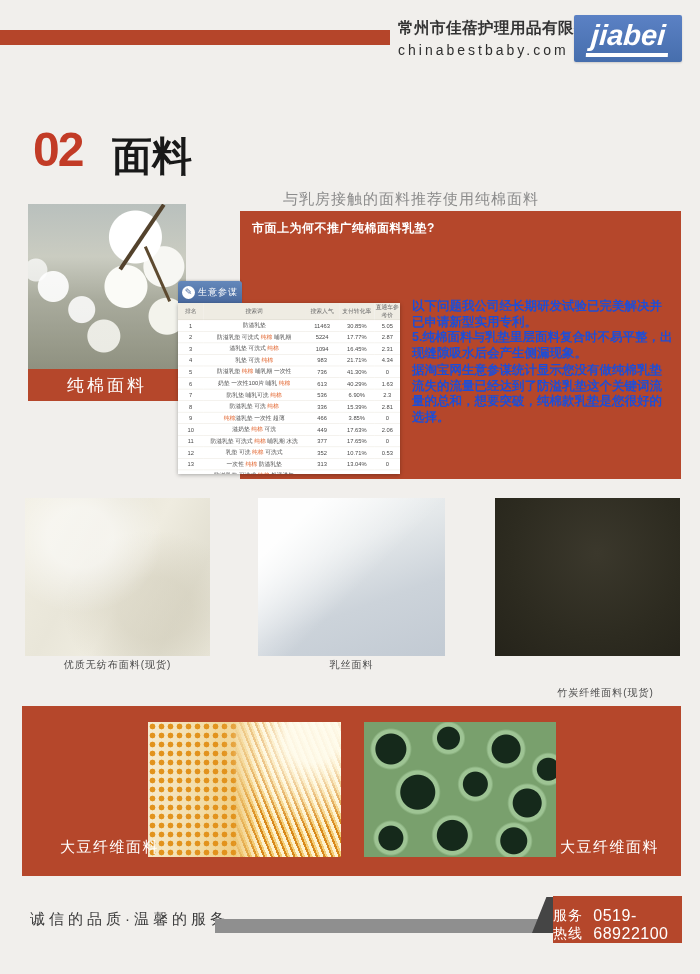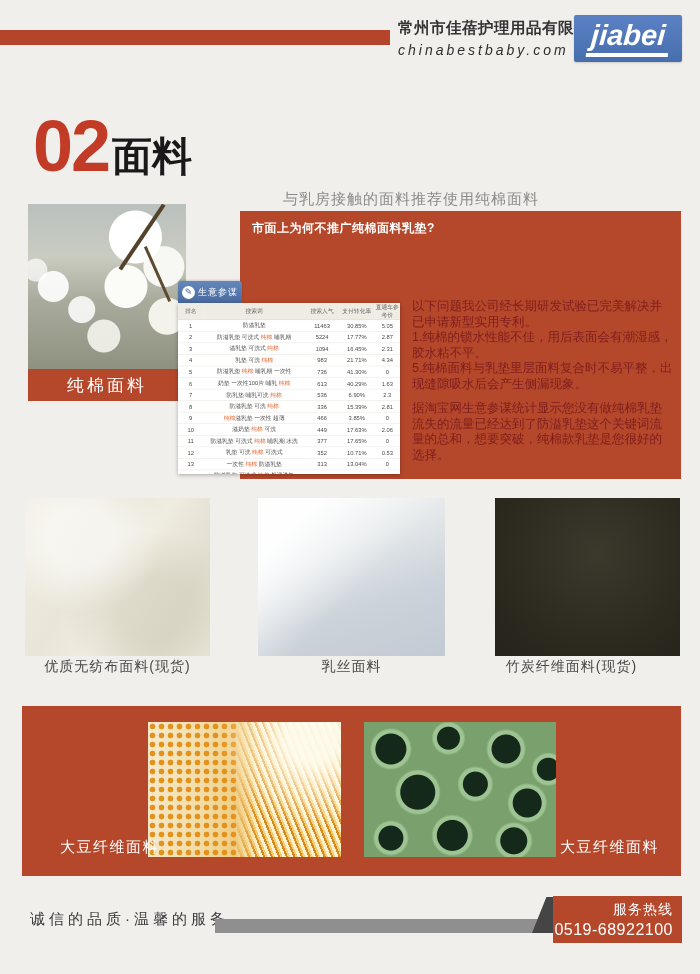--- a/index.html
+++ b/index.html
@@ -7,37 +7,37 @@
     width:700px;height:974px;position:relative;overflow:hidden;
     background:#f1efec;
     font-family:"Liberation Sans","DejaVu Sans",sans-serif;
     -webkit-font-smoothing:antialiased;
   }
   .abs{position:absolute;}
 
   
   .hdr-bar{left:0;top:30px;width:390px;height:15px;background:#b5452a;}
   .hdr-company{left:398px;top:18px;font-size:15.5px;font-weight:bold;color:#333;letter-spacing:.5px;}
-  .hdr-site{left:398px;top:42px;font-size:14px;color:#2f2f2f;letter-spacing:3px;font-style:italic;}
+  .hdr-site{left:398px;top:42px;font-size:14px;color:#2f2f2f;letter-spacing:3px;}
   .hdr-logo{left:574px;top:15px;width:108px;height:47px;background:linear-gradient(180deg,#5b81c4,#466ead);
     border-radius:2px;display:flex;align-items:center;justify-content:center;box-shadow:0 1px 2px rgba(0,0,0,.15);}
   .hdr-logo .logo-inner{color:#fff;font-size:29px;font-weight:bold;font-style:italic;line-height:1;
     border-bottom:4px solid #fff;padding:0 4px 3px 4px;transform:skewX(-4deg);}
 
   
-  .sec-num{left:33px;top:110px;font-size:72px;font-weight:bold;color:#c23b26;line-height:1;letter-spacing:-2px;}
+  .sec-num{left:33px;top:126px;font-size:48px;font-weight:bold;color:#c23b26;line-height:1;letter-spacing:-2px;}
   .sec-title{left:112px;top:136px;font-size:40px;font-weight:bold;color:#191919;line-height:1;text-align:right;}
   .sec-sub{left:247px;top:190px;font-size:15px;color:#8b8b8b;letter-spacing:1px;margin-left:36px;}
 
   
   .red-panel{left:240px;top:211px;width:441px;height:268px;background:#b5472b;}
   .panel-q{left:252px;top:220px;font-size:12px;font-weight:bold;color:#fff;letter-spacing:.5px;}
-  .panel-text{left:412px;top:299px;width:262px;color:#7f1d1d;font-size:12.5px;line-height:15.5px;}
+  .panel-text{left:412px;top:299px;width:262px;color:#1d4ed8;font-size:12.5px;line-height:15.5px;font-weight:bold;}
   .panel-text p{margin:0;}
-  .panel-text p.gap{margin-top:9px;}
+  .panel-text p.gap{margin-top:2px;}
 
   
   .cotton-photo{left:28px;top:204px;width:158px;height:165px;overflow:hidden;
     background:linear-gradient(180deg,#b9c0bd 0%,#caccc1 32%,#a9ab9d 58%,#8f9180 100%);}
   .cotton-photo .bolls{position:absolute;inset:0;background:
     radial-gradient(circle at 68% 20%, #ffffff 0 26px, rgba(255,255,255,0) 27px),
     radial-gradient(circle at 86% 38%, #f7f7f3 0 20px, rgba(255,255,255,0) 21px),
     radial-gradient(circle at 62% 50%, #fbfbf7 0 21px, rgba(255,255,255,0) 22px),
     radial-gradient(circle at 88% 68%, #f3f3ec 0 18px, rgba(255,255,255,0) 19px),
     radial-gradient(circle at 16% 50%, rgba(255,255,255,.9) 0 15px, rgba(255,255,255,0) 16px),
@@ -71,22 +71,22 @@
     background:
       radial-gradient(ellipse at 30% 25%, rgba(255,255,255,.55) 0 18%, rgba(255,255,255,0) 45%),
       radial-gradient(ellipse at 70% 70%, rgba(205,200,180,.45) 0 20%, rgba(255,255,255,0) 50%),
       linear-gradient(118deg,#f1eee2 0%,#e9e6d9 35%,#efece0 55%,#e2dfd1 80%,#eae7da 100%);}
   .fab2{left:258px;top:498px;width:187px;height:158px;
     background:
       linear-gradient(135deg, rgba(255,255,255,.95) 0 18%, rgba(255,255,255,0) 55%),
       linear-gradient(160deg,#f2f4f3 0%,#e4e8ea 35%,#ccd3da 65%,#c2cad3 100%);}
   .fab3{left:495px;top:498px;width:185px;height:158px;
     background:radial-gradient(circle at 55% 35%, #3b382c 0%, #2d2b20 60%, #25231a 100%);}
-  .fab-cap{top:658px;font-size:14px;color:#4a4a4a;text-align:center;letter-spacing:1px;}
-  .cap1{left:25px;width:185px;} .cap2{left:258px;width:187px;} .cap3{left:479px;width:185px;}
+  .fab-cap{top:658px;font-size:10px;color:#4a4a4a;text-align:center;letter-spacing:1px;}
+  .cap1{left:25px;width:185px;} .cap2{left:258px;width:187px;} .cap3{left:513px;width:185px;margin-top:28px;}
 
   
   .bottom-panel{left:22px;top:706px;width:659px;height:170px;background:#b5472b;}
   .soy-photo{left:148px;top:722px;width:193px;height:135px;overflow:hidden;
     background:linear-gradient(95deg,#f6ead0 0%,#f2dca6 30%,#eebd5e 65%,#f4dca4 100%);}
   .soy-photo .dots{position:absolute;left:0;top:0;width:46%;height:100%;
     background-image:radial-gradient(circle,#e2931d 2.6px, rgba(0,0,0,0) 3.2px);background-size:9px 9px;}
   .soy-photo .fibers{position:absolute;right:0;top:0;width:56%;height:100%;
     background:repeating-linear-gradient(68deg,#d8891c 0 2px,#f3cd76 2px 4px,#fdf2d0 4px 7px);
     -webkit-mask-image:linear-gradient(90deg,transparent,#000 25%);mask-image:linear-gradient(90deg,transparent,#000 25%);}
@@ -105,21 +105,21 @@
     radial-gradient(circle at 78% 88%, #15291b 0 13px, #9ec494 14px 17px, rgba(0,0,0,0) 19px);}
   .bp-label{color:#fff;font-size:15px;letter-spacing:1.5px;}
   .bp-left{left:60px;top:838px;} .bp-right{left:560px;top:838px;}
 
   
   .foot-slogan{left:30px;top:910px;font-size:15px;color:#3a3a3a;letter-spacing:4px;}
   .foot-bar{left:215px;top:919px;width:333px;height:14px;background:#8f8f8f;}
   .foot-wedge{left:532px;top:897px;width:24px;height:36px;background:#454545;
     clip-path:polygon(60% 0,100% 0,100% 100%,0 100%);}
   .foot-hotline{left:553px;top:896px;width:129px;height:47px;background:#b5472b;color:#fff;
-    display:flex;flex-direction:column;justify-content:center;align-items:flex-end;padding-right:9px;box-sizing:border-box;}
+    display:flex;flex-direction:row;justify-content:center;align-items:flex-end;padding-right:9px;box-sizing:border-box;}
   .foot-hotline .hl-label{font-size:14px;letter-spacing:1px;}
   .foot-hotline .hl-num{font-size:16px;margin-top:2px;letter-spacing:.5px;}
 </style>
 </head>
 <body>
 
 <div class="abs hdr-bar"></div>
 <div class="abs hdr-company">常州市佳蓓护理用品有限公司</div>
 <div class="abs hdr-site">chinabestbaby.com</div>
 <div class="abs hdr-logo">
@@ -127,21 +127,20 @@
 </div>
 
 <div class="abs sec-num">02</div>
 <div class="abs sec-title">面料</div>
 <div class="abs sec-sub">与乳房接触的面料推荐使用纯棉面料</div>
 
 <div class="abs red-panel"></div>
 <div class="abs panel-q">市面上为何不推广纯棉面料乳垫?</div>
 <div class="abs panel-text">
   <p>以下问题我公司经长期研发试验已完美解决并已申请新型实用专利。</p>
-  <p>1.纯棉的锁水性能不佳，用后表面会有潮湿感，胶水粘不平。</p>
   <p>5.纯棉面料与乳垫里层面料复合时不易平整，出现缝隙吸水后会产生侧漏现象。</p>
   <p class="gap">据淘宝网生意参谋统计显示您没有做纯棉乳垫流失的流量已经达到了防溢乳垫这个关键词流量的总和，想要突破，纯棉款乳垫是您很好的选择。</p>
 </div>
 
 <div class="abs cotton-photo">
   <div class="bolls"></div>
   <div class="stem1"></div>
   <div class="stem2"></div>
 </div>
 <div class="abs cotton-label">纯棉面料</div>

